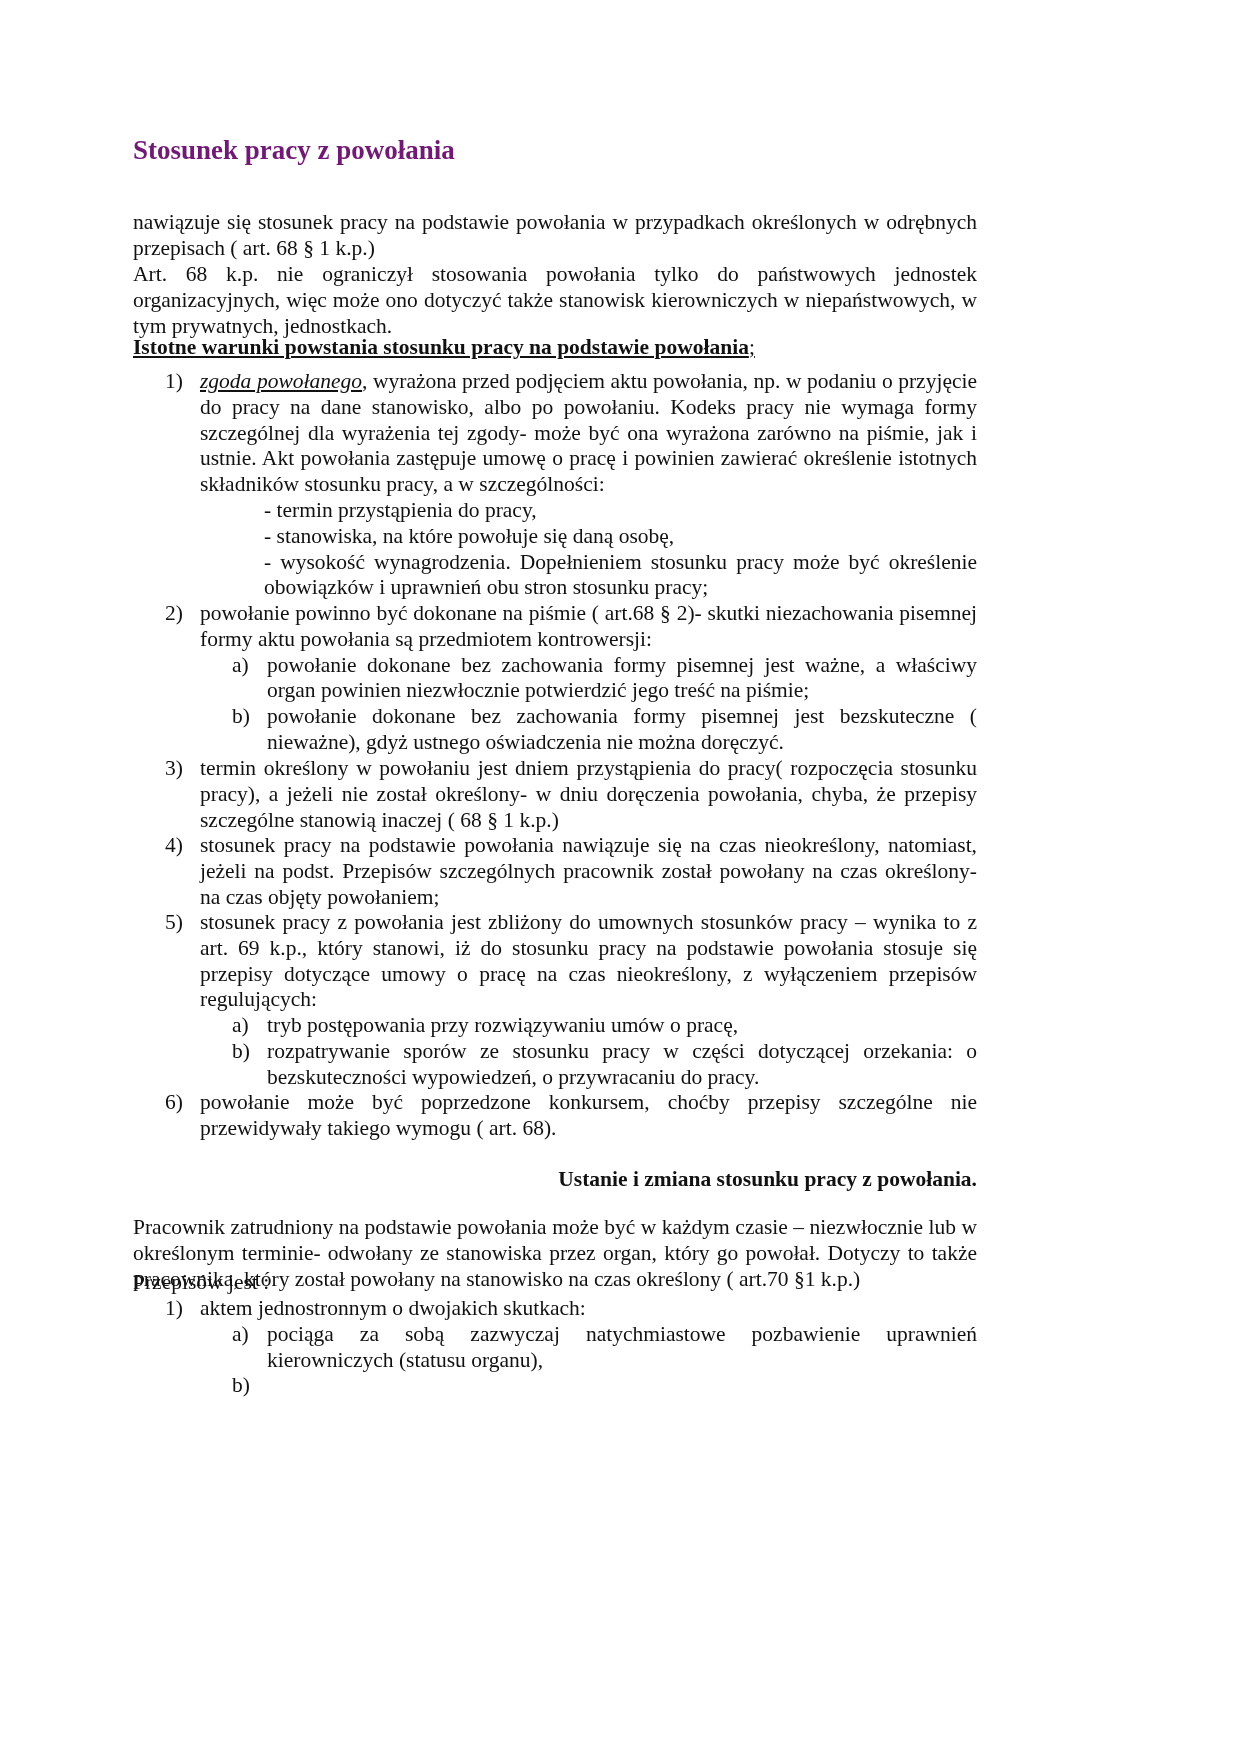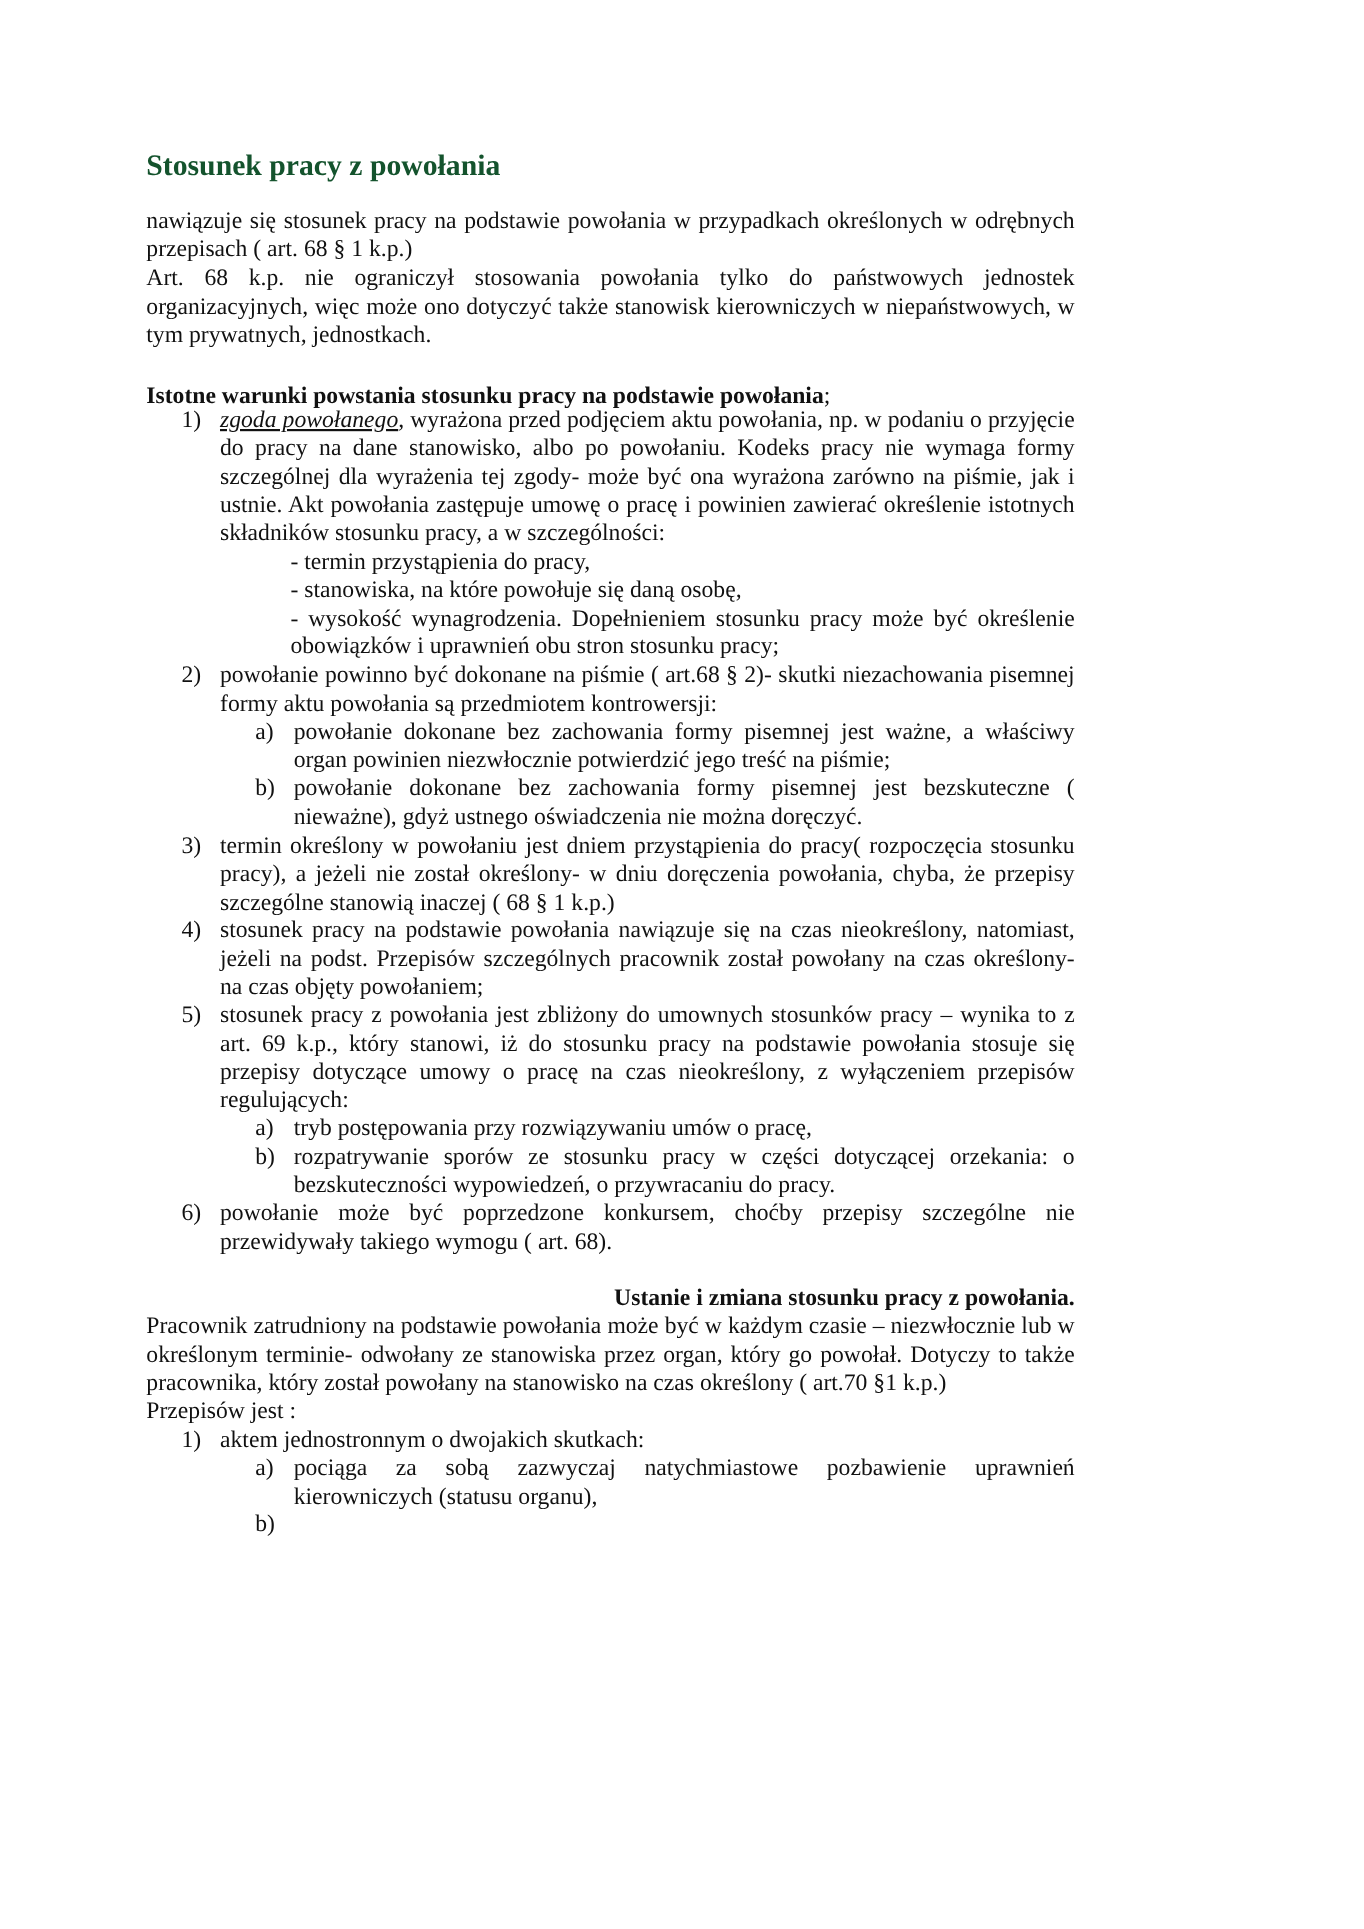--- a/index.html
+++ b/index.html
@@ -4,45 +4,45 @@
 <style>
   html, body { margin: 0; padding: 0; background: #ffffff; }
   body { width: 1240px; height: 1754px; position: relative; overflow: hidden; }
   .page {
     position: absolute; left: 133px; top: 0; width: 844px;
     font-family: "Liberation Serif", "DejaVu Serif", serif;
     font-size: 21.5px; color: #111111; line-height: 25.8px;
   }
   .title {
     position: absolute; left: 0; top: 134px; margin: 0;
-    font-size: 27px; font-weight: bold; color: #14532d; line-height: 32px;
+    font-size: 27px; font-weight: bold; color: #701a75; line-height: 32px;
   }
   .block { position: absolute; left: 0; width: 844px; }
-  .j { text-align: justify; text-align-last: left; }
+  .j { text-align: justify; text-align-last: left; margin-top: 22px; }
   .bold { font-weight: bold; }
   .u { text-decoration: underline; font-style: italic; }
   .item { position: relative; text-align: justify; }
   .num { position: absolute; left: 0; top: 0; }
   .l1 { padding-left: 67px; }
   .l1 .num { left: 32px; }
   .l2 { padding-left: 134px; }
   .l2 .num { left: 99px; }
   .dash { padding-left: 131px; text-align: justify; }
 </style>
 </head>
 <body>
 
 <div class="page">
 
   <h1 class="title">Stosunek pracy z powołania</h1>
 
   <div class="block j" style="top:188px;">nawiązuje się stosunek pracy na podstawie powołania w przypadkach określonych w odrębnych przepisach ( art. 68 § 1 k.p.)</div>
   <div class="block j" style="top:240px;">Art. 68 k.p. nie ograniczył stosowania powołania tylko do państwowych jednostek organizacyjnych, więc może ono dotyczyć także stanowisk kierowniczych w niepaństwowych, w tym prywatnych, jednostkach.</div>
 
-  <div class="block" style="top:347px;">
+  <div class="block" style="top:335px;text-decoration:underline;">
     <span class="bold">Istotne warunki powstania stosunku pracy na podstawie powołania</span><span>;</span>
   </div>
 
   <div class="block" style="top:369px;">
     <div class="item l1">
       <span class="num">1)</span>
       <span class="u">zgoda powołanego</span><span>, wyrażona przed podjęciem aktu powołania, np. w podaniu o przyjęcie do pracy na dane stanowisko, albo po powołaniu. Kodeks pracy nie wymaga formy szczególnej dla wyrażenia tej zgody- może być ona wyrażona zarówno na piśmie, jak i ustnie. Akt powołania zastępuje umowę o pracę i powinien zawierać określenie istotnych składników stosunku pracy, a w szczególności:</span>
     </div>
     <div class="dash">- termin przystąpienia do pracy,</div>
     <div class="dash">- stanowiska, na które powołuje się daną osobę,</div>

